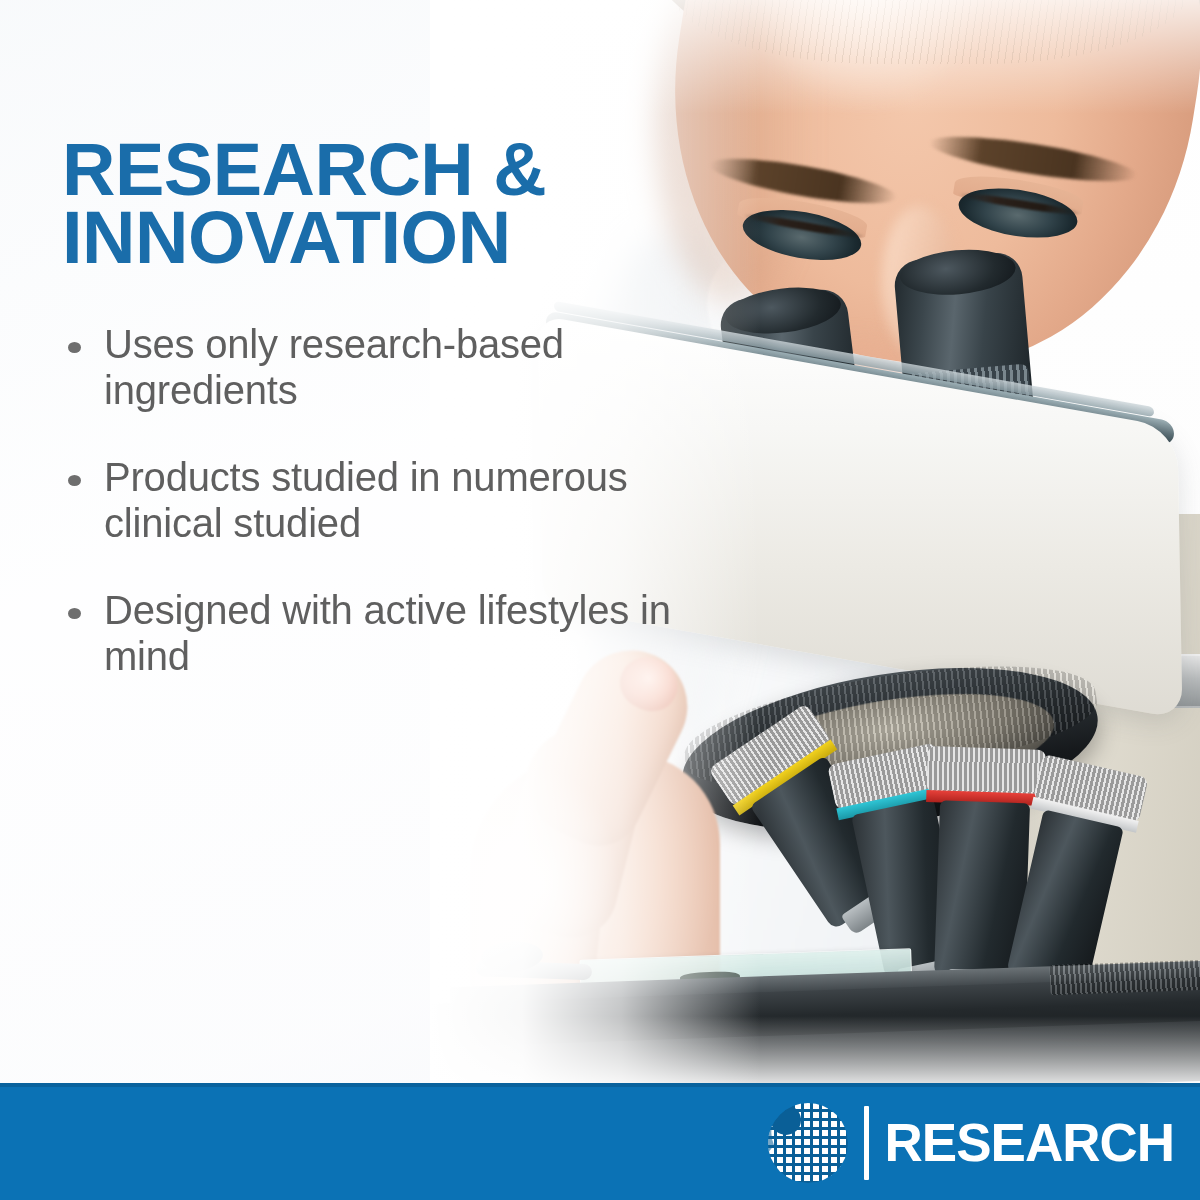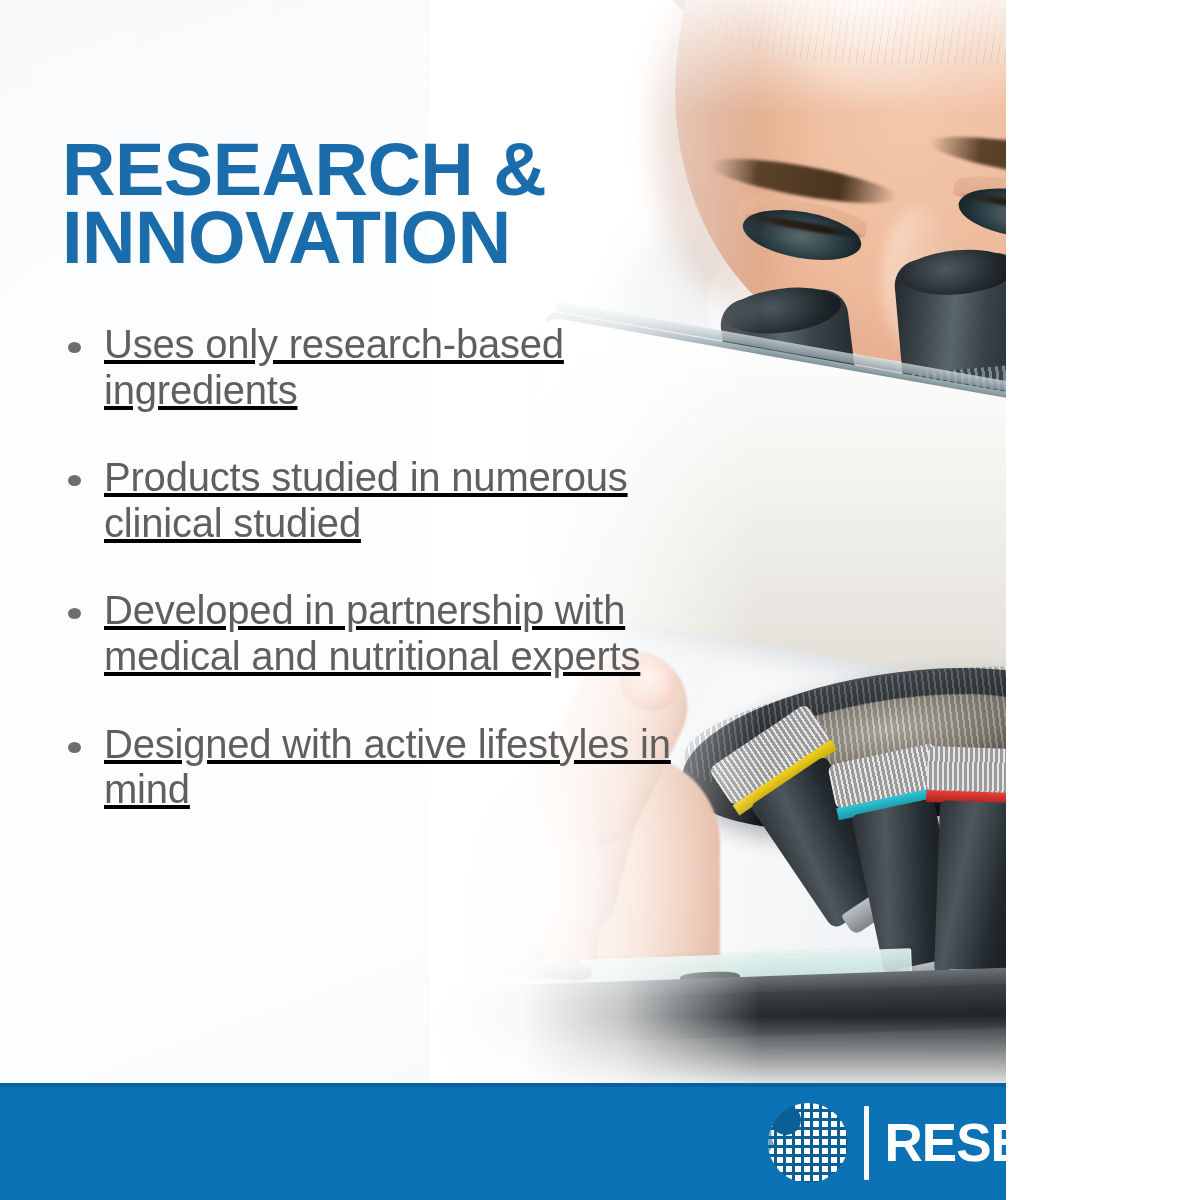--- a/index.html
+++ b/index.html
@@ -1,20 +1,20 @@
 <!DOCTYPE html>
 <html><head>
 <meta charset="utf-8">
 <style>
   html,body{margin:0;padding:0;background:#ffffff;}
   body{font-family:"Liberation Sans","DejaVu Sans",sans-serif;}
 
   .poster{
     position:relative;
-    width:1006px;height:1200px;
+    width:1200px;height:1200px;
     overflow:hidden;
     background:#e5e5e5;
   }
 
   
   .bg-wash{
     position:absolute;inset:0;
     background:
       radial-gradient(120% 90% at 8% 4%, #ffffff 0%, #fafbfd 45%, #f4f7fa 100%);
   }
@@ -393,21 +393,21 @@
     line-height:.93;
     font-weight:bold;
     letter-spacing:-0.5px;
     white-space:pre-line;
     text-shadow:0 1px 0 rgba(255,255,255,.6);
   }
 
   .bullets{
     position:absolute;left:62px;top:322px;
     width:620px;
-    list-style:none;margin:0;padding:0;text-decoration:underline;
+    list-style:none;margin:0;padding:0;
   }
   .bullet{
     position:relative;
     padding-left:42px;
     margin-bottom:42px;
     color:#5f5f5f;
     font-size:40px;
     line-height:1.14;
     letter-spacing:-0.2px;
   }
@@ -574,24 +574,20 @@
 INNOVATION</h1>
 
     <ul class="bullets">
       <li class="bullet">
         <span class="dot"></span>
         <span>Uses only research-based ingredients</span>
       </li>
       <li class="bullet">
         <span class="dot"></span>
         <span>Products studied in numerous clinical studied</span>
-      </li>
-      <li class="bullet">
-        <span class="dot"></span>
-        <span>Developed in partnership with medical and nutritional experts</span>
       </li>
       <li class="bullet">
         <span class="dot"></span>
         <span>Designed with active lifestyles in mind</span>
       </li>
     </ul>
   </div>
 
   <div class="footer">
     <div class="footer-topline"></div>

